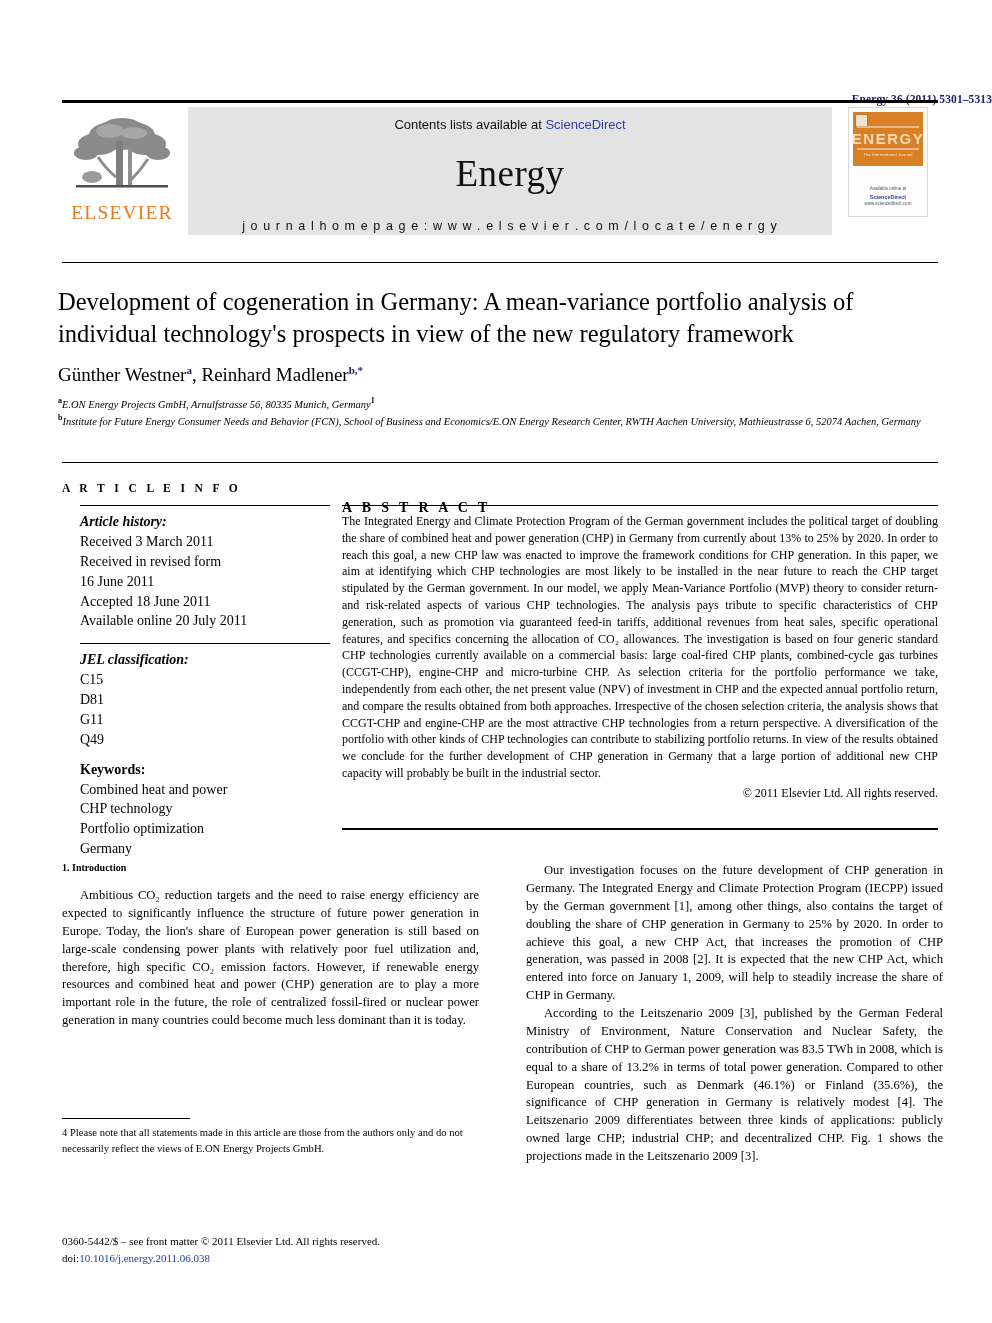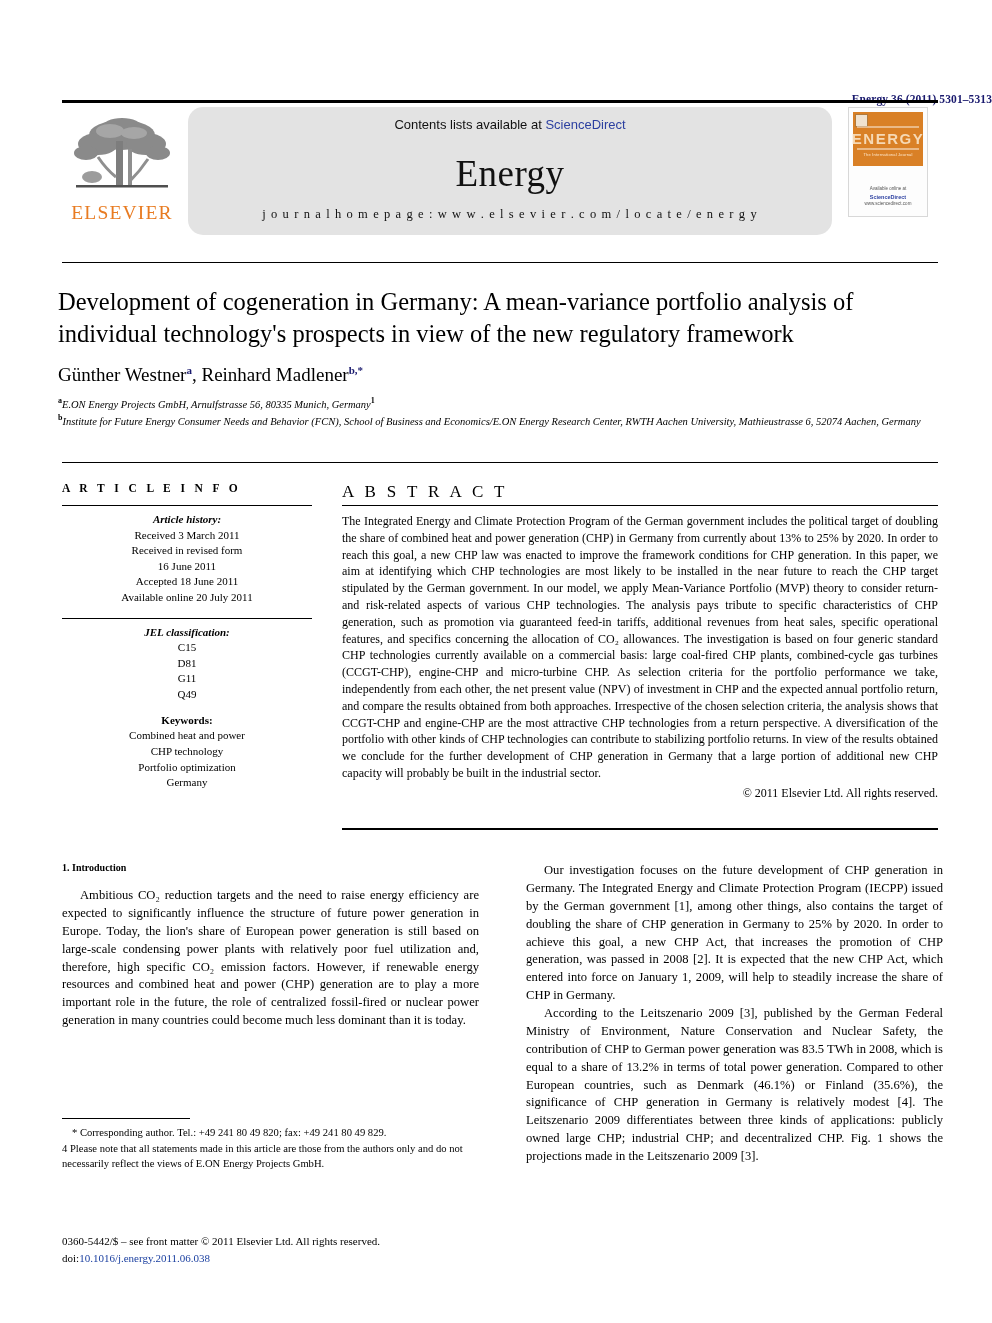--- a/index.html
+++ b/index.html
@@ -78,42 +78,41 @@
     flex: 1 1 auto;
     background: #e3e3e3;
     display: flex;
     flex-direction: column;
     align-items: center;
     justify-content: flex-start;
     padding-top: 10px;
     box-sizing: border-box;
     margin-left: 6px;
     margin-right: 6px;
-    border-radius: 15px;
   }
   .contents-line {
     font-family: "Liberation Sans", sans-serif;
     font-size: 13px;
     color: #111;
   }
   .contents-line .sd {
     color: #2b3fa0;
   }
   .journal-name {
     font-family: "Liberation Serif", serif;
     font-size: 37px;
     margin-top: 20px;
     letter-spacing: .5px;
     color: #111;
   }
   .homepage-line {
-    font-family: Liberation Serif, serif;
+    font-family: Liberation Sans, sans-serif;
     font-size: 12.5px;
     letter-spacing: 1.1px;
-    margin-top: 12px;
+    margin-top: 24px;
     color: #111;
   }
   .cover-thumb {
     width: 100px;
     flex: 0 0 100px;
     background: #ffffff;
     box-sizing: border-box;
     display: flex;
     align-items: flex-start;
     justify-content: center;
@@ -236,35 +235,34 @@
     left: 62px;
     top: 482px;
     font-family: "Liberation Serif", serif;
     font-weight: bold;
     font-size: 11.5px;
     letter-spacing: 3.4px;
   }
   .colhead-right {
     position: absolute;
     left: 342px;
-    top: 482px;
-    font-family: "Liberation Serif", serif;
-    font-weight: normal;
-    font-size: 17px;
+    top: 500px;
+    font-family: "Liberation Serif", serif;
+    font-weight: bold;
+    font-size: 14px;
     letter-spacing: 3.4px;
   }
   .info-col {
     position: absolute;
-    left: 62px;
+    left: 80px;
     top: 505px;
     width: 250px;
     font-family: "Liberation Serif", serif;
-    font-size: 11px;
+    font-size: 14px;
     line-height: 1.42;
-    text-align: center;
   }
   .info-col .sep {
     border-top: 1.5px solid #000;
     margin-bottom: 6px;
   }
   .info-col .sep2 {
     border-top: 1.5px solid #000;
     margin-top: 12px;
     margin-bottom: 6px;
   }
@@ -487,21 +485,20 @@
 
   <div class="body-right">
     <div class="body-text">
       <p>Our investigation focuses on the future development of CHP generation in Germany. The Integrated Energy and Climate Protection Program (IECPP) issued by the German government [1], among other things, also contains the target of doubling the share of CHP generation in Germany to 25% by 2020. In order to achieve this goal, a new CHP Act, that increases the promotion of CHP generation, was passed in 2008 [2]. It is expected that the new CHP Act, which entered into force on January 1, 2009, will help to steadily increase the share of CHP in Germany.</p>
       <p>According to the Leitszenario 2009 [3], published by the German Federal Ministry of Environment, Nature Conservation and Nuclear Safety, the contribution of CHP to German power generation was 83.5 TWh in 2008, which is equal to a share of 13.2% in terms of total power generation. Compared to other European countries, such as Denmark (46.1%) or Finland (35.6%), the significance of CHP generation in Germany is relatively modest [4]. The Leitszenario 2009 differentiates between three kinds of applications: publicly owned large CHP; industrial CHP; and decentralized CHP. Fig. 1 shows the projections made in the Leitszenario 2009 [3].</p>
     </div>
   </div>
 
   <div class="footnote-area">
     <div class="fn-rule"></div>
-    <div class="fn fn-indent">* Corresponding author. Tel.: +49 241 80 49 820; fax: +49 241 80 49 829.</div>
     <div class="fn">4  Please note that all statements made in this article are those from the authors only and do not necessarily reflect the views of E.ON Energy Projects GmbH.</div>
   </div>
 
   <div class="imprint">
     <div>0360-5442/$ – see front matter © 2011 Elsevier Ltd. All rights reserved.</div>
     <div><span>doi:</span><span class="doi">10.1016/j.energy.2011.06.038</span></div>
   </div>
 
 </div>
 

